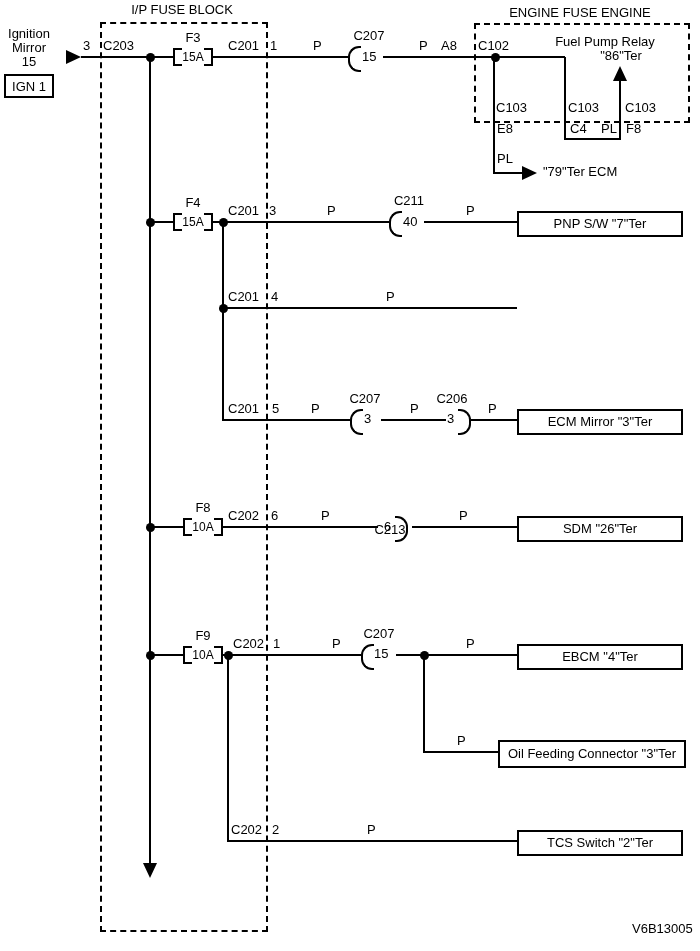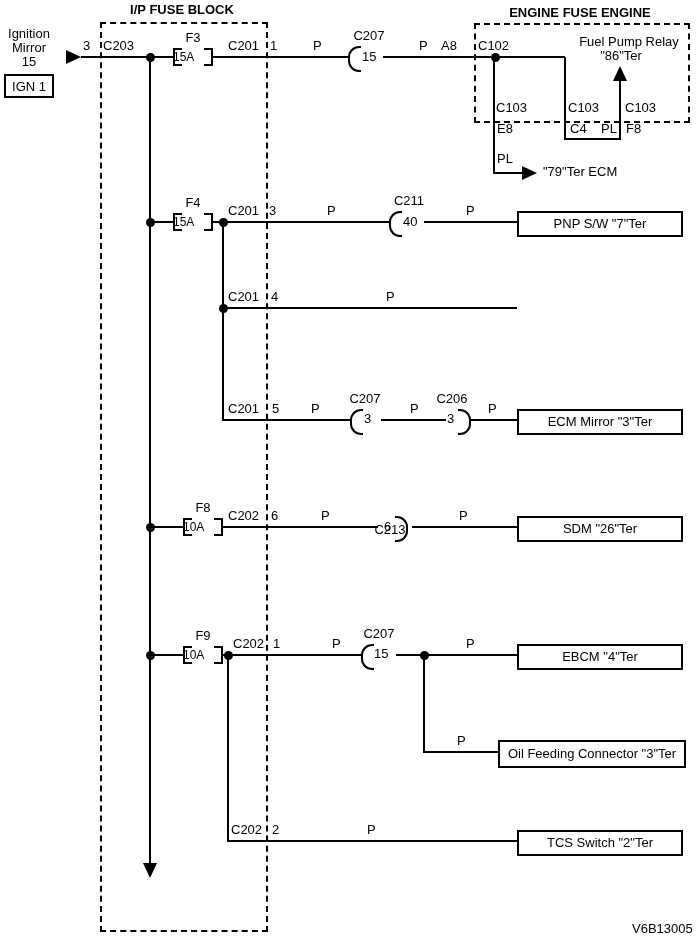--- a/index.html
+++ b/index.html
@@ -1,25 +1,25 @@
 <!DOCTYPE html>
 <html><head>
 <meta charset="utf-8">
 <style>
   html,body{margin:0;padding:0;background:#fff;}
   .canvas{position:relative;width:700px;height:951px;background:#fff;overflow:hidden;
           font-family:"Liberation Sans",sans-serif;color:#000;}
   .t{position:absolute;font-size:13px;line-height:15px;white-space:nowrap;}
-  .tb{font-weight:bold;}
+  .tb{font-weight:normal;}
   .c{text-align:center;}
   .hl{position:absolute;height:2px;background:#000;}
   .vl{position:absolute;width:2px;background:#000;}
   .dot{position:absolute;width:9px;height:9px;background:#000;border-radius:50%;}
   .dashed{position:absolute;border:2px dashed #000;}
-  .fuse{position:absolute;width:40px;height:18px;display:flex;align-items:center;
+  .fuse{position:absolute;width:40px;height:18px;display:flex;align-items:center;justify-content:center;
         font-size:12px;background:#fff;}
   .fuse::before{content:"";position:absolute;left:0;top:0;bottom:0;width:7px;border:2px solid #000;border-right:none;}
   .fuse::after{content:"";position:absolute;right:0;top:0;bottom:0;width:7px;border:2px solid #000;border-left:none;}
   .arc-l{position:absolute;width:11px;height:22px;border:2px solid #000;border-right:none;
          border-radius:11px 0 0 11px;}
   .arc-r{position:absolute;width:11px;height:22px;border:2px solid #000;border-left:none;
          border-radius:0 11px 11px 0;}
   .nbox{position:absolute;border:2px solid #000;display:flex;flex-direction:column;align-items:center;
         justify-content:center;font-size:13px;line-height:16px;text-align:center;background:#fff;}
   .tag{position:absolute;border:2px solid #000;display:flex;align-items:center;justify-content:center;
@@ -64,21 +64,21 @@
   <div class="t" style="left:270px;top:38px">1</div>
   <div class="t" style="left:313px;top:38px">P</div>
   <div class="t c" style="left:348px;top:28px;width:42px">C207</div>
   <div class="arc-l" style="left:348px;top:46px"></div>
   <div class="t" style="left:362px;top:49px">15</div>
   <div class="hl" style="left:383px;top:56px;width:182px"></div>
   <div class="t" style="left:419px;top:38px">P</div>
   <div class="t" style="left:441px;top:38px">A8</div>
   <div class="t" style="left:478px;top:38px">C102</div>
   <div class="dot" style="left:491px;top:53px"></div>
-  <div class="t c" style="left:568px;top:34px;width:122px">Fuel Pump Relay</div>
+  <div class="t c" style="left:544px;top:34px;width:122px">Fuel Pump Relay</div>
   <div class="t c" style="left:560px;top:48px;width:122px">"86"Ter</div>
   <div class="vl" style="left:564px;top:57px;height:83px"></div>
   <div class="hl" style="left:564px;top:138px;width:57px"></div>
   <div class="vl" style="left:619px;top:81px;height:59px"></div>
   <div class="ar-u" style="left:613px;top:66px"></div>
   <div class="t" style="left:496px;top:100px">C103</div>
   <div class="t" style="left:568px;top:100px">C103</div>
   <div class="t" style="left:625px;top:100px">C103</div>
   <div class="t" style="left:497px;top:121px">E8</div>
   <div class="t" style="left:570px;top:121px">C4</div>

